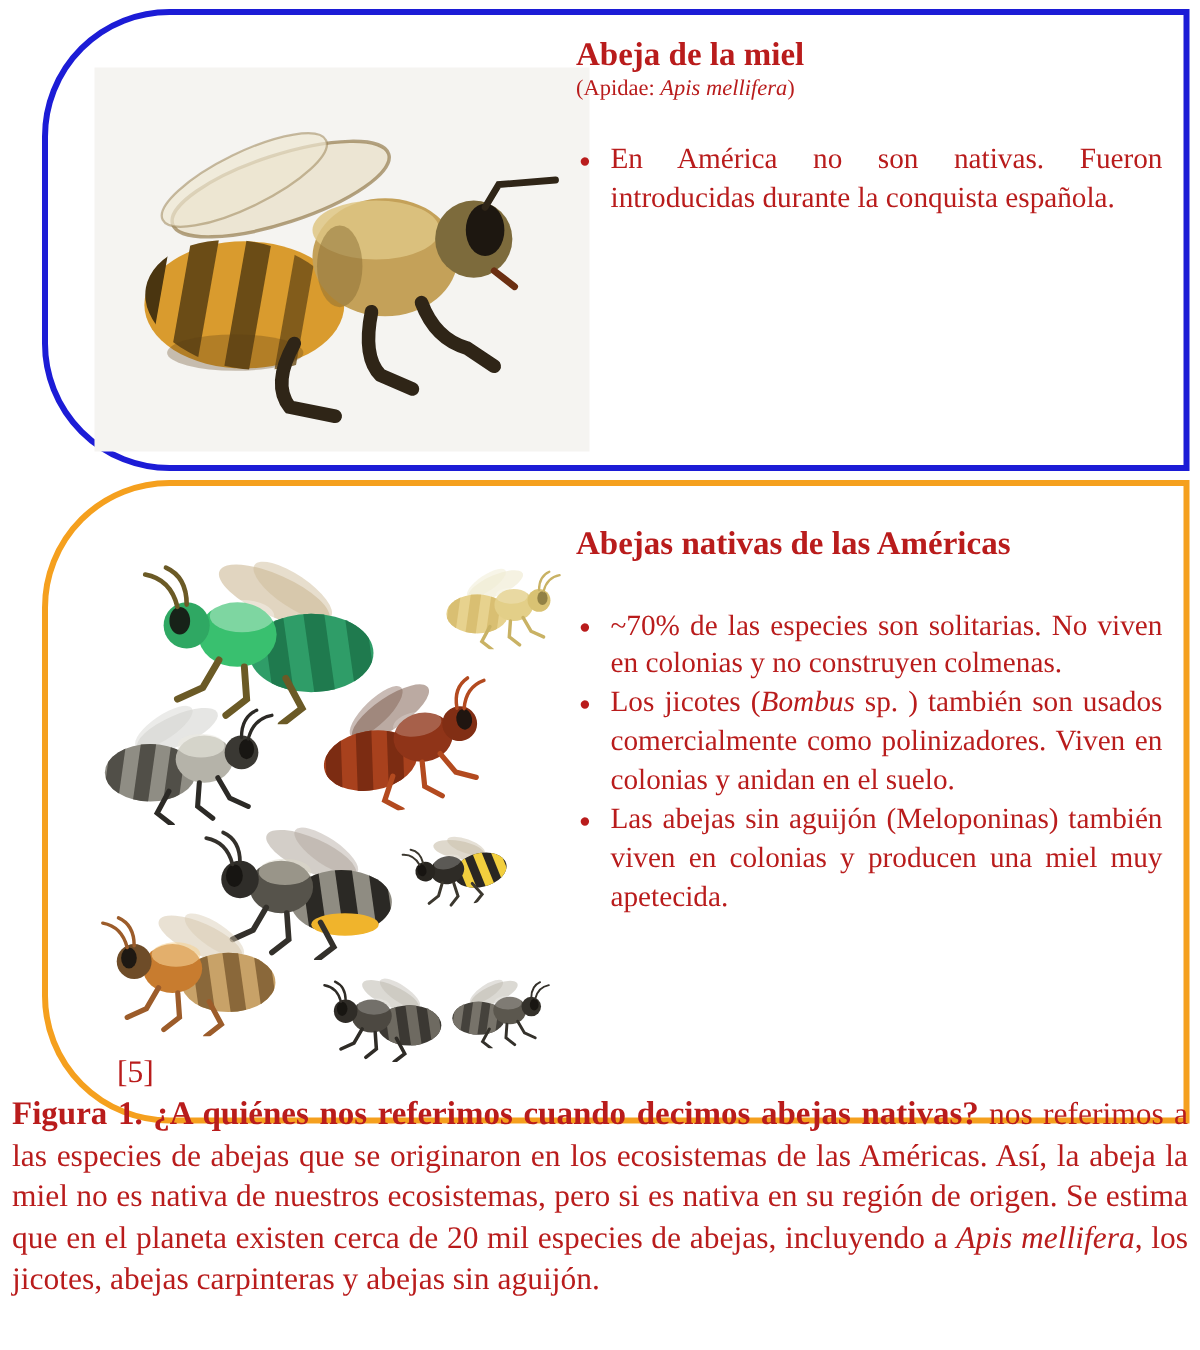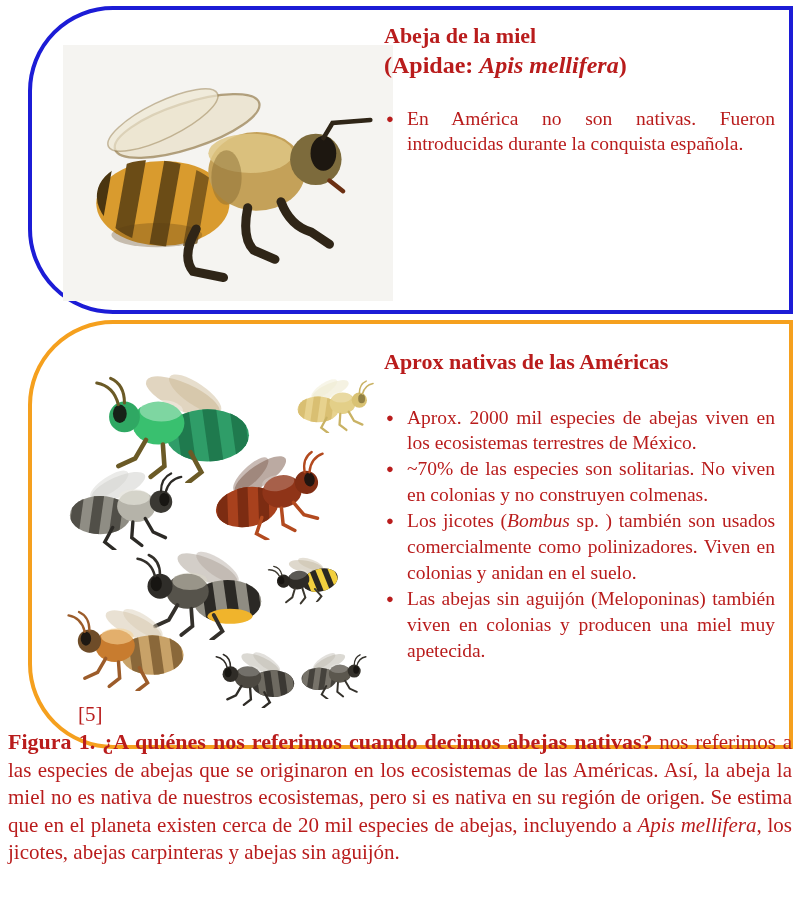--- a/index.html
+++ b/index.html
@@ -9,21 +9,21 @@
   }
   
   .panel{position:absolute;left:28px;width:757px;border:4px solid;background:#fff;}
   .panel-honey{top:6px;height:300px;border-color:var(--blue_border,#1c1cd6);border-radius:85px 0 0 85px;}
   .panel-native{top:320px;height:421px;border-color:var(--orange_border,#f5a01e);border-radius:85px 0 0 85px;}
   
   .col-text{position:absolute;left:352px;right:14px;}
   .panel-honey .col-text{top:12px;}
   .panel-native .col-text{top:24px;}
   .box-title{font-size:22px;font-weight:bold;line-height:1.25;}
-  .box-sub{font-size:24px;line-height:1.25;font-weight:bold;}
+  .box-sub{font-size:15px;line-height:1.25;}
   .bullets{list-style:none;margin:0;padding:0;font-size:19.5px;line-height:1.33;}
   .panel-honey .bullets{margin-top:26px;}
   .panel-native .bullets{margin-top:29px;}
   .bullets li{position:relative;padding-left:23px;text-align:justify;}
   .bullets li::before{content:"●";position:absolute;left:2px;top:4px;font-size:13px;}
   .it{font-style:italic;}
   
   .hero-photo{position:absolute;left:31px;top:35px;width:330px;height:256px;background:#f5f4f1;}
   .hero-photo svg{position:absolute;left:6px;top:14px;}
   
@@ -149,23 +149,22 @@
         </svg>
       <svg class="bee flip p-darkA" style="left:165px;top:315px;" width="95" height="63">
           <use href="#bee"></use>
         </svg>
       <svg class="bee p-darkB" style="left:257px;top:317px;" width="78" height="52">
           <use href="#bee"></use>
         </svg>
     </div>
     <div class="citation">[5]</div>
     <div class="col-text">
-      <div class="box-title">Aprox nativas de las Américas</div>
+      <div class="box-title">Abejas nativas de las Américas</div>
       <ul class="bullets">
-        <li>Aprox. 2000 mil especies de abejas viven en los ecosistemas terrestres de México.</li>
         <li>~70% de las especies son solitarias. No viven en colonias y no construyen colmenas.</li>
         <li><span>Los jicotes (</span><span class="it">Bombus</span><span> sp. ) también son usados comercialmente como polinizadores. Viven en colonias y anidan en el suelo.</span></li>
         <li>Las abejas sin aguijón (Meloponinas) también viven en colonias y producen una miel muy apetecida.</li>
       </ul>
     </div>
   </div>
 
   <div class="caption">
     <b>Figura 1. ¿A quiénes nos referimos cuando decimos abejas nativas?</b><span> nos referimos a las especies de abejas que se originaron en los ecosistemas de las Américas. Así, la abeja la miel no es nativa de nuestros ecosistemas, pero si es nativa en su región de origen. Se estima que en el planeta existen cerca de 20 mil especies de abejas, incluyendo a </span><span class="it">Apis mellifera</span><span>, los jicotes, abejas carpinteras y abejas sin aguijón.</span>
   </div>

